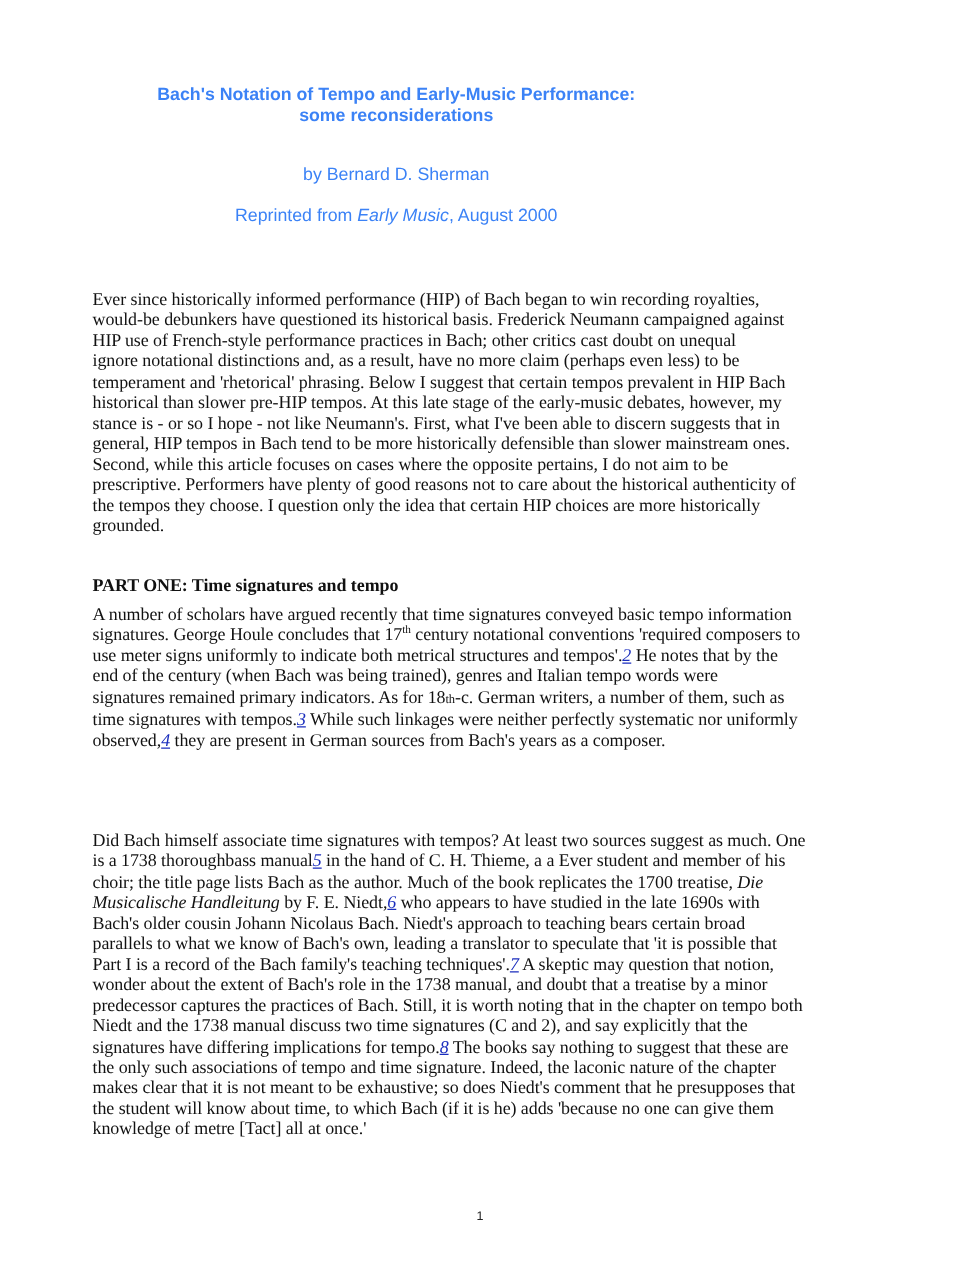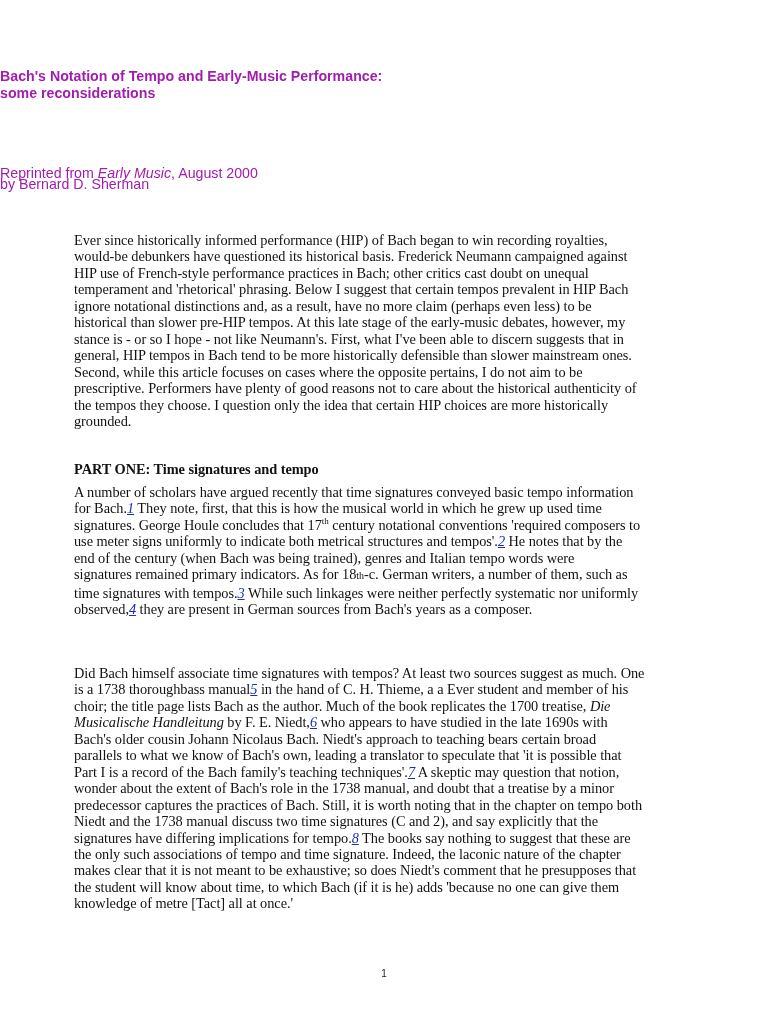--- a/index.html
+++ b/index.html
@@ -12,35 +12,34 @@
     color: #111111;
   }
   .page {
     position: absolute;
     left: 0; top: 0;
     width: 768px; height: 1024px;
   }
   .header {
     position: absolute;
     left: 0; width: 634px;
-    text-align: left;
+    text-align: center;
     font-family: "Liberation Sans", "DejaVu Sans", sans-serif;
-    color: #a21caf;
+    color: #3b82f6;
   }
   .title {
     top: 68px;
     font-weight: bold;
     font-size: 14.2px;
     line-height: 17px;
   }
   .byline {
     top: 132px;
     font-size: 14.2px;
     line-height: 17px;
-    margin-top: 44px;
   }
   .reprint {
     top: 165px;
     font-size: 14.2px;
     line-height: 17px;
   }
   .reprint i { font-style: italic; }
   .body-text {
     position: absolute;
     left: 74px;
@@ -82,36 +81,35 @@
   </div>
 
   <div class="header byline">by Bernard D. Sherman</div>
 
   <div class="header reprint"><span>Reprinted from </span><i>Early Music</i><span>, August 2000</span></div>
 
   <div class="body-text" style="top:232px;">
     <span class="line">Ever since historically informed performance (HIP) of Bach began to win recording royalties,</span>
     <span class="line">would-be debunkers have questioned its historical basis. Frederick Neumann campaigned against</span>
     <span class="line">HIP use of French-style performance practices in Bach; other critics cast doubt on unequal</span>
+    <span class="line">ignore notational distinctions and, as a result, have no more claim (perhaps even less) to be</span>
     <span class="line">temperament and 'rhetorical' phrasing. Below I suggest that certain tempos prevalent in HIP Bach</span>
-    <span class="line">ignore notational distinctions and, as a result, have no more claim (perhaps even less) to be</span>
     <span class="line">historical than slower pre-HIP tempos. At this late stage of the early-music debates, however, my</span>
     <span class="line">stance is - or so I hope - not like Neumann's. First, what I've been able to discern suggests that in</span>
     <span class="line">general, HIP tempos in Bach tend to be more historically defensible than slower mainstream ones.</span>
     <span class="line">Second, while this article focuses on cases where the opposite pertains, I do not aim to be</span>
     <span class="line">prescriptive. Performers have plenty of good reasons not to care about the historical authenticity of</span>
     <span class="line">the tempos they choose. I question only the idea that certain HIP choices are more historically</span>
     <span class="line">grounded.</span>
   </div>
 
   <div class="body-text section-heading" style="top:461px;">PART ONE: Time signatures and tempo</div>
 
   <div class="body-text" style="top:484px;">
     <span class="line">A number of scholars have argued recently that time signatures conveyed basic tempo information</span>
-    <span class="line"><span>for Bach.</span><a class="fn">1</a><span> They note, first, that this is how the musical world in which he grew up used time</span></span>
     <span class="line"><span>signatures. George Houle concludes that 17</span><sup>th</sup><span> century notational conventions 'required composers to</span></span>
     <span class="line"><span>use meter signs uniformly to indicate both metrical structures and tempos'.</span><a class="fn">2</a><span> He notes that by the</span></span>
     <span class="line">end of the century (when Bach was being trained), genres and Italian tempo words were</span>
     <span class="line"><span>signatures remained primary indicators. As for 18</span><span class="sub-small">th</span><span>-c. German writers, a number of them, such as</span></span>
     <span class="line"><span>time signatures with tempos.</span><a class="fn">3</a><span> While such linkages were neither perfectly systematic nor uniformly</span></span>
     <span class="line"><span>observed,</span><a class="fn">4</a><span> they are present in German sources from Bach's years as a composer.</span></span>
   </div>
 
   <div class="body-text" style="top:665px;">
     <span class="line">Did Bach himself associate time signatures with tempos? At least two sources suggest as much. One</span>

